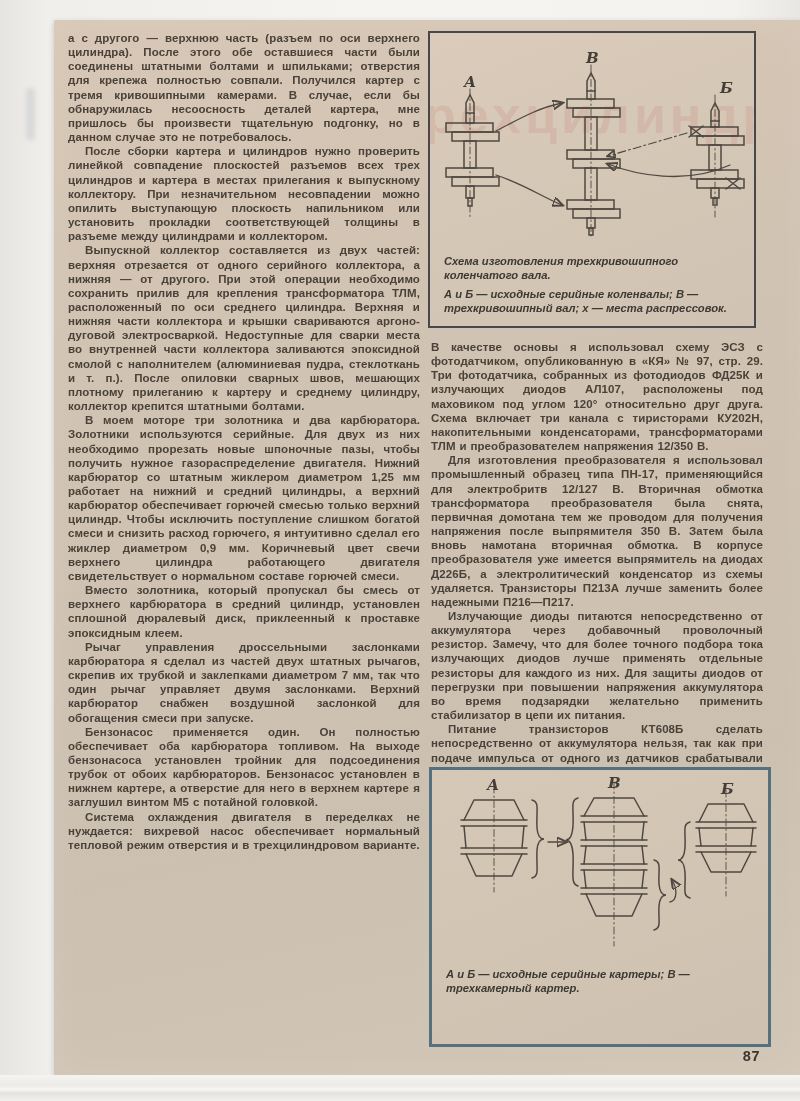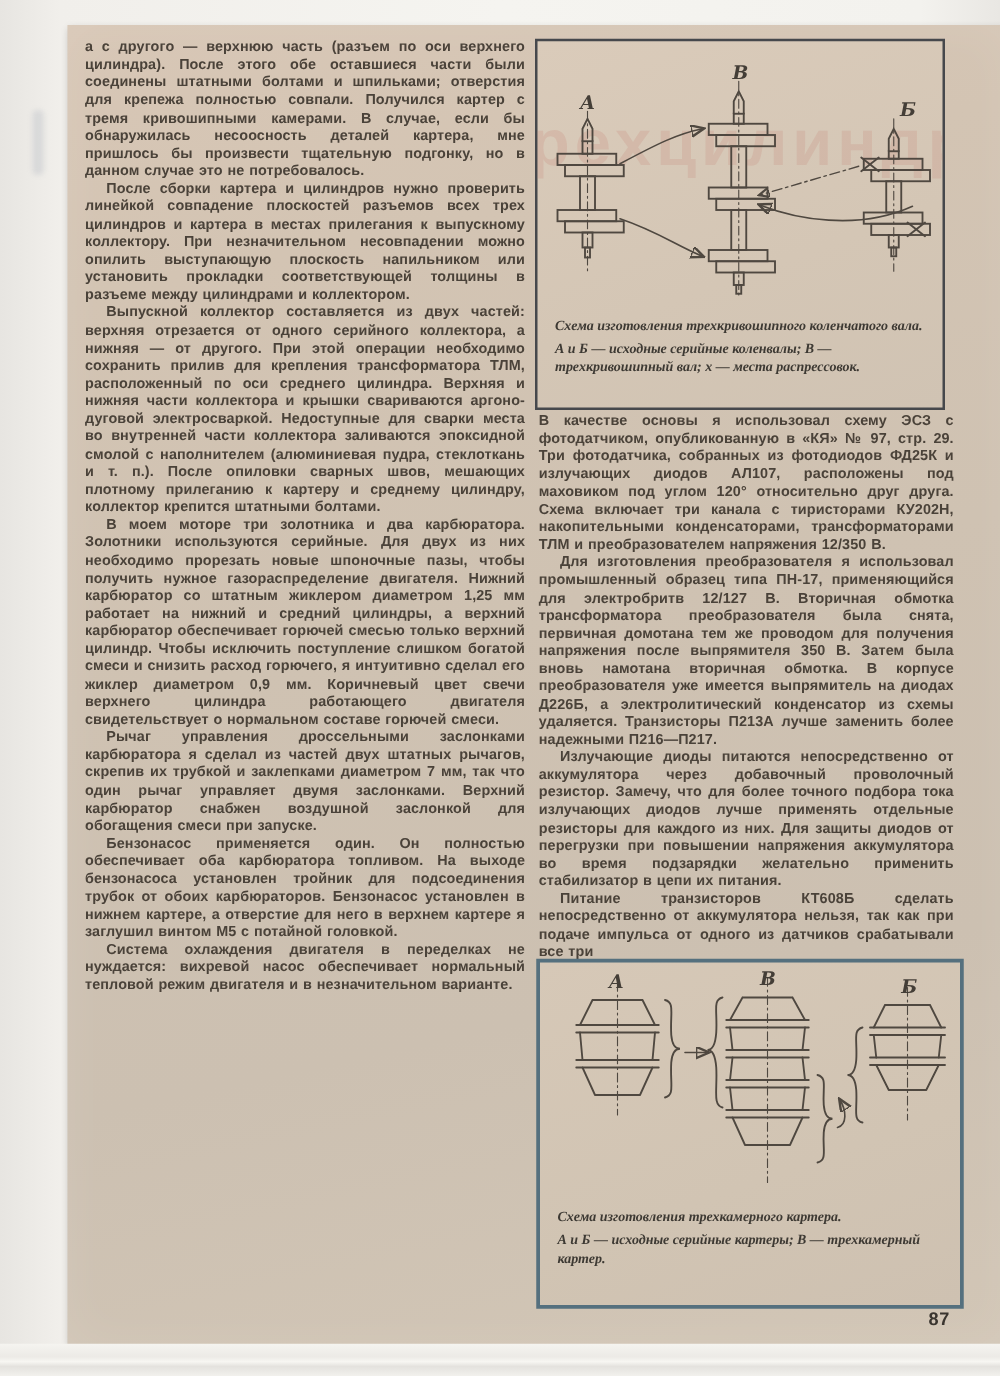--- a/index.html
+++ b/index.html
@@ -22,21 +22,21 @@
     box-shadow:0 2px 6px rgba(0,0,0,0.18), inset 0 0 40px rgba(255,255,255,0.10);
     overflow:hidden;
   }
   .bodytext{
     font-weight:bold;font-size:11.5px;line-height:14.15px;
     color:#4a4239;text-align:justify;letter-spacing:0.1px;word-spacing:0.5px;
   }
   .bodytext p{margin:0;text-indent:17px;}
   .bodytext p.noindent{text-indent:0;}
   .col-left{position:absolute;left:14px;top:11px;width:352px;}
-  .col-right{position:absolute;left:377px;top:310px;width:332px;}
+  .col-right{position:absolute;left:377px;top:320px;width:332px;}
   .figure{position:absolute;overflow:hidden;}
   .fig-top{
     left:374px;top:11px;width:324px;height:293px;
     border:2px solid #46484c;background:linear-gradient(160deg,#dacbba 0%,#d4c6b5 60%,#d0c3b3 100%);
   }
   .fig-bottom{
     left:375px;top:747px;width:336px;height:274px;
     border:3px solid #55707e;background:linear-gradient(160deg,#d6c8b7 0%,#d1c4b3 60%,#cec1b1 100%);
   }
   .ghost-headline{
@@ -51,44 +51,45 @@
   }
   .diagram .cl{stroke-width:0.9;stroke-dasharray:7 3 1.5 3;}
   .diagram .arrow{stroke-width:1.3;}
   .diagram .dashdot{stroke-width:1.1;stroke-dasharray:8 3 2 3;}
   .diagram text{
     font-family:"DejaVu Serif",serif;font-style:italic;font-weight:bold;
     font-size:15px;fill:#443e37;stroke:none;
   }
   .caption{
     margin:9px 12px 0 14px;
-    font-family:Liberation Serif, serif;font-style:italic;font-weight:bold;
+    font-family:Liberation Sans, sans-serif;font-style:italic;font-weight:bold;
     font-size:11.2px;line-height:14.3px;color:#3d3933;text-align:left;
   }
   .caption .cap2{margin-top:4px;}
   .page-number{
     position:absolute;left:672px;top:1028px;width:34px;text-align:right;
     font-weight:bold;font-size:14.5px;color:#3a352f;letter-spacing:0.5px;
   }
 </style>
 </head>
 <body>
 
 <div class="scan-smudge"></div>
 
 <div class="page">
 
   <div class="col-left bodytext">
     <p class="noindent">а с другого — верхнюю часть (разъем по оси верхнего цилиндра). После этого обе оставшиеся части были соединены штатными болтами и шпильками; отверстия для крепежа полностью совпали. Получился картер с тремя кривошипными камерами. В случае, если бы обнаружилась несоосность деталей картера, мне пришлось бы произвести тщательную подгонку, но в данном случае это не потребовалось.</p>
     <p>После сборки картера и цилиндров нужно проверить линейкой совпадение плоскостей разъемов всех трех цилиндров и картера в местах прилегания к выпускному коллектору. При незначительном несовпадении можно опилить выступающую плоскость напильником или установить прокладки соответствующей толщины в разъеме между цилиндрами и коллектором.</p>
     <p>Выпускной коллектор составляется из двух частей: верхняя отрезается от одного серийного коллектора, а нижняя — от другого. При этой операции необходимо сохранить прилив для крепления трансформатора ТЛМ, расположенный по оси среднего цилиндра. Верхняя и нижняя части коллектора и крышки свариваются аргоно-дуговой электросваркой. Недоступные для сварки места во внутренней части коллектора заливаются эпоксидной смолой с наполнителем (алюминиевая пудра, стеклоткань и т. п.). После опиловки сварных швов, мешающих плотному прилеганию к картеру и среднему цилиндру, коллектор крепится штатными болтами.</p>
     <p>В моем моторе три золотника и два карбюратора. Золотники используются серийные. Для двух из них необходимо прорезать новые шпоночные пазы, чтобы получить нужное газораспределение двигателя. Нижний карбюратор со штатным жиклером диаметром 1,25 мм работает на нижний и средний цилиндры, а верхний карбюратор обеспечивает горючей смесью только верхний цилиндр. Чтобы исключить поступление слишком богатой смеси и снизить расход горючего, я интуитивно сделал его жиклер диаметром 0,9 мм. Коричневый цвет свечи верхнего цилиндра работающего двигателя свидетельствует о нормальном составе горючей смеси.</p>
+    <p>Вместо золотника, который пропускал бы смесь от верхнего карбюратора в средний цилиндр, установлен сплошной дюралевый диск, приклеенный к проставке эпоксидным клеем.</p>
     <p>Рычаг управления дроссельными заслонками карбюратора я сделал из частей двух штатных рычагов, скрепив их трубкой и заклепками диаметром 7 мм, так что один рычаг управляет двумя заслонками. Верхний карбюратор снабжен воздушной заслонкой для обогащения смеси при запуске.</p>
     <p>Бензонасос применяется один. Он полностью обеспечивает оба карбюратора топливом. На выходе бензонасоса установлен тройник для подсоединения трубок от обоих карбюраторов. Бензонасос установлен в нижнем картере, а отверстие для него в верхнем картере я заглушил винтом М5 с потайной головкой.</p>
-    <p>Система охлаждения двигателя в переделках не нуждается: вихревой насос обеспечивает нормальный тепловой режим двигателя и в незначительном варианте.</p>
+    <p>Система охлаждения двигателя в переделках не нуждается: вихревой насос обеспечивает нормальный тепловой режим отверстия и в трехцилиндровом варианте.</p>
   </div>
 
   <div class="figure fig-top">
     <div class="ghost-headline">рехцилиндро</div>
 
     <svg class="diagram" width="320" height="212" viewBox="0 0 320 212">
       <defs>
         <marker id="ah" markerWidth="9" markerHeight="8" refX="7" refY="3.5" orient="auto">
           <path d="M0,0 L8,3.5 L0,7 Z" fill="#4f4840" stroke="none"></path>
         </marker>
@@ -199,21 +200,20 @@
 
       <path d="M100,30 C108,32 104,40 105,58 C105.5,64 107,69 112,69 C107,69 105.5,74 105,80 C104,98 108,106 100,108"></path>
       <path class="arrow" d="M116,72 L134,72" marker-end="url(#ah)"></path>
       <path d="M146,28 C138,30 142,38 141,56 C140.5,63 139,70 134,70 C139,70 140.5,77 141,84 C142,102 138,114 146,116"></path>
       <path d="M222,90 C230,92 226,100 227,114 C227.5,120 229,125 234,125 C229,125 227.5,130 227,136 C226,150 230,158 222,160"></path>
       <path class="arrow" d="M238,132 C246,130 245,118 240,110" marker-end="url(#ah)"></path>
       <path d="M258,52 C250,54 254,62 253,78 C252.5,84 251,90 246,90 C251,90 252.5,96 253,102 C254,118 250,126 258,128"></path>
     </svg>
 
     <div class="caption">
-      <div class="cap1">Схема изготовления трехкамерного картера.</div>
       <div class="cap2">А и Б — исходные серийные картеры; В — трехкамерный картер.</div>
     </div>
   </div>
 
   <div class="page-number">87</div>
 </div>
 
 <div class="scan-bottom-edge"></div>
 
 </body></html>

